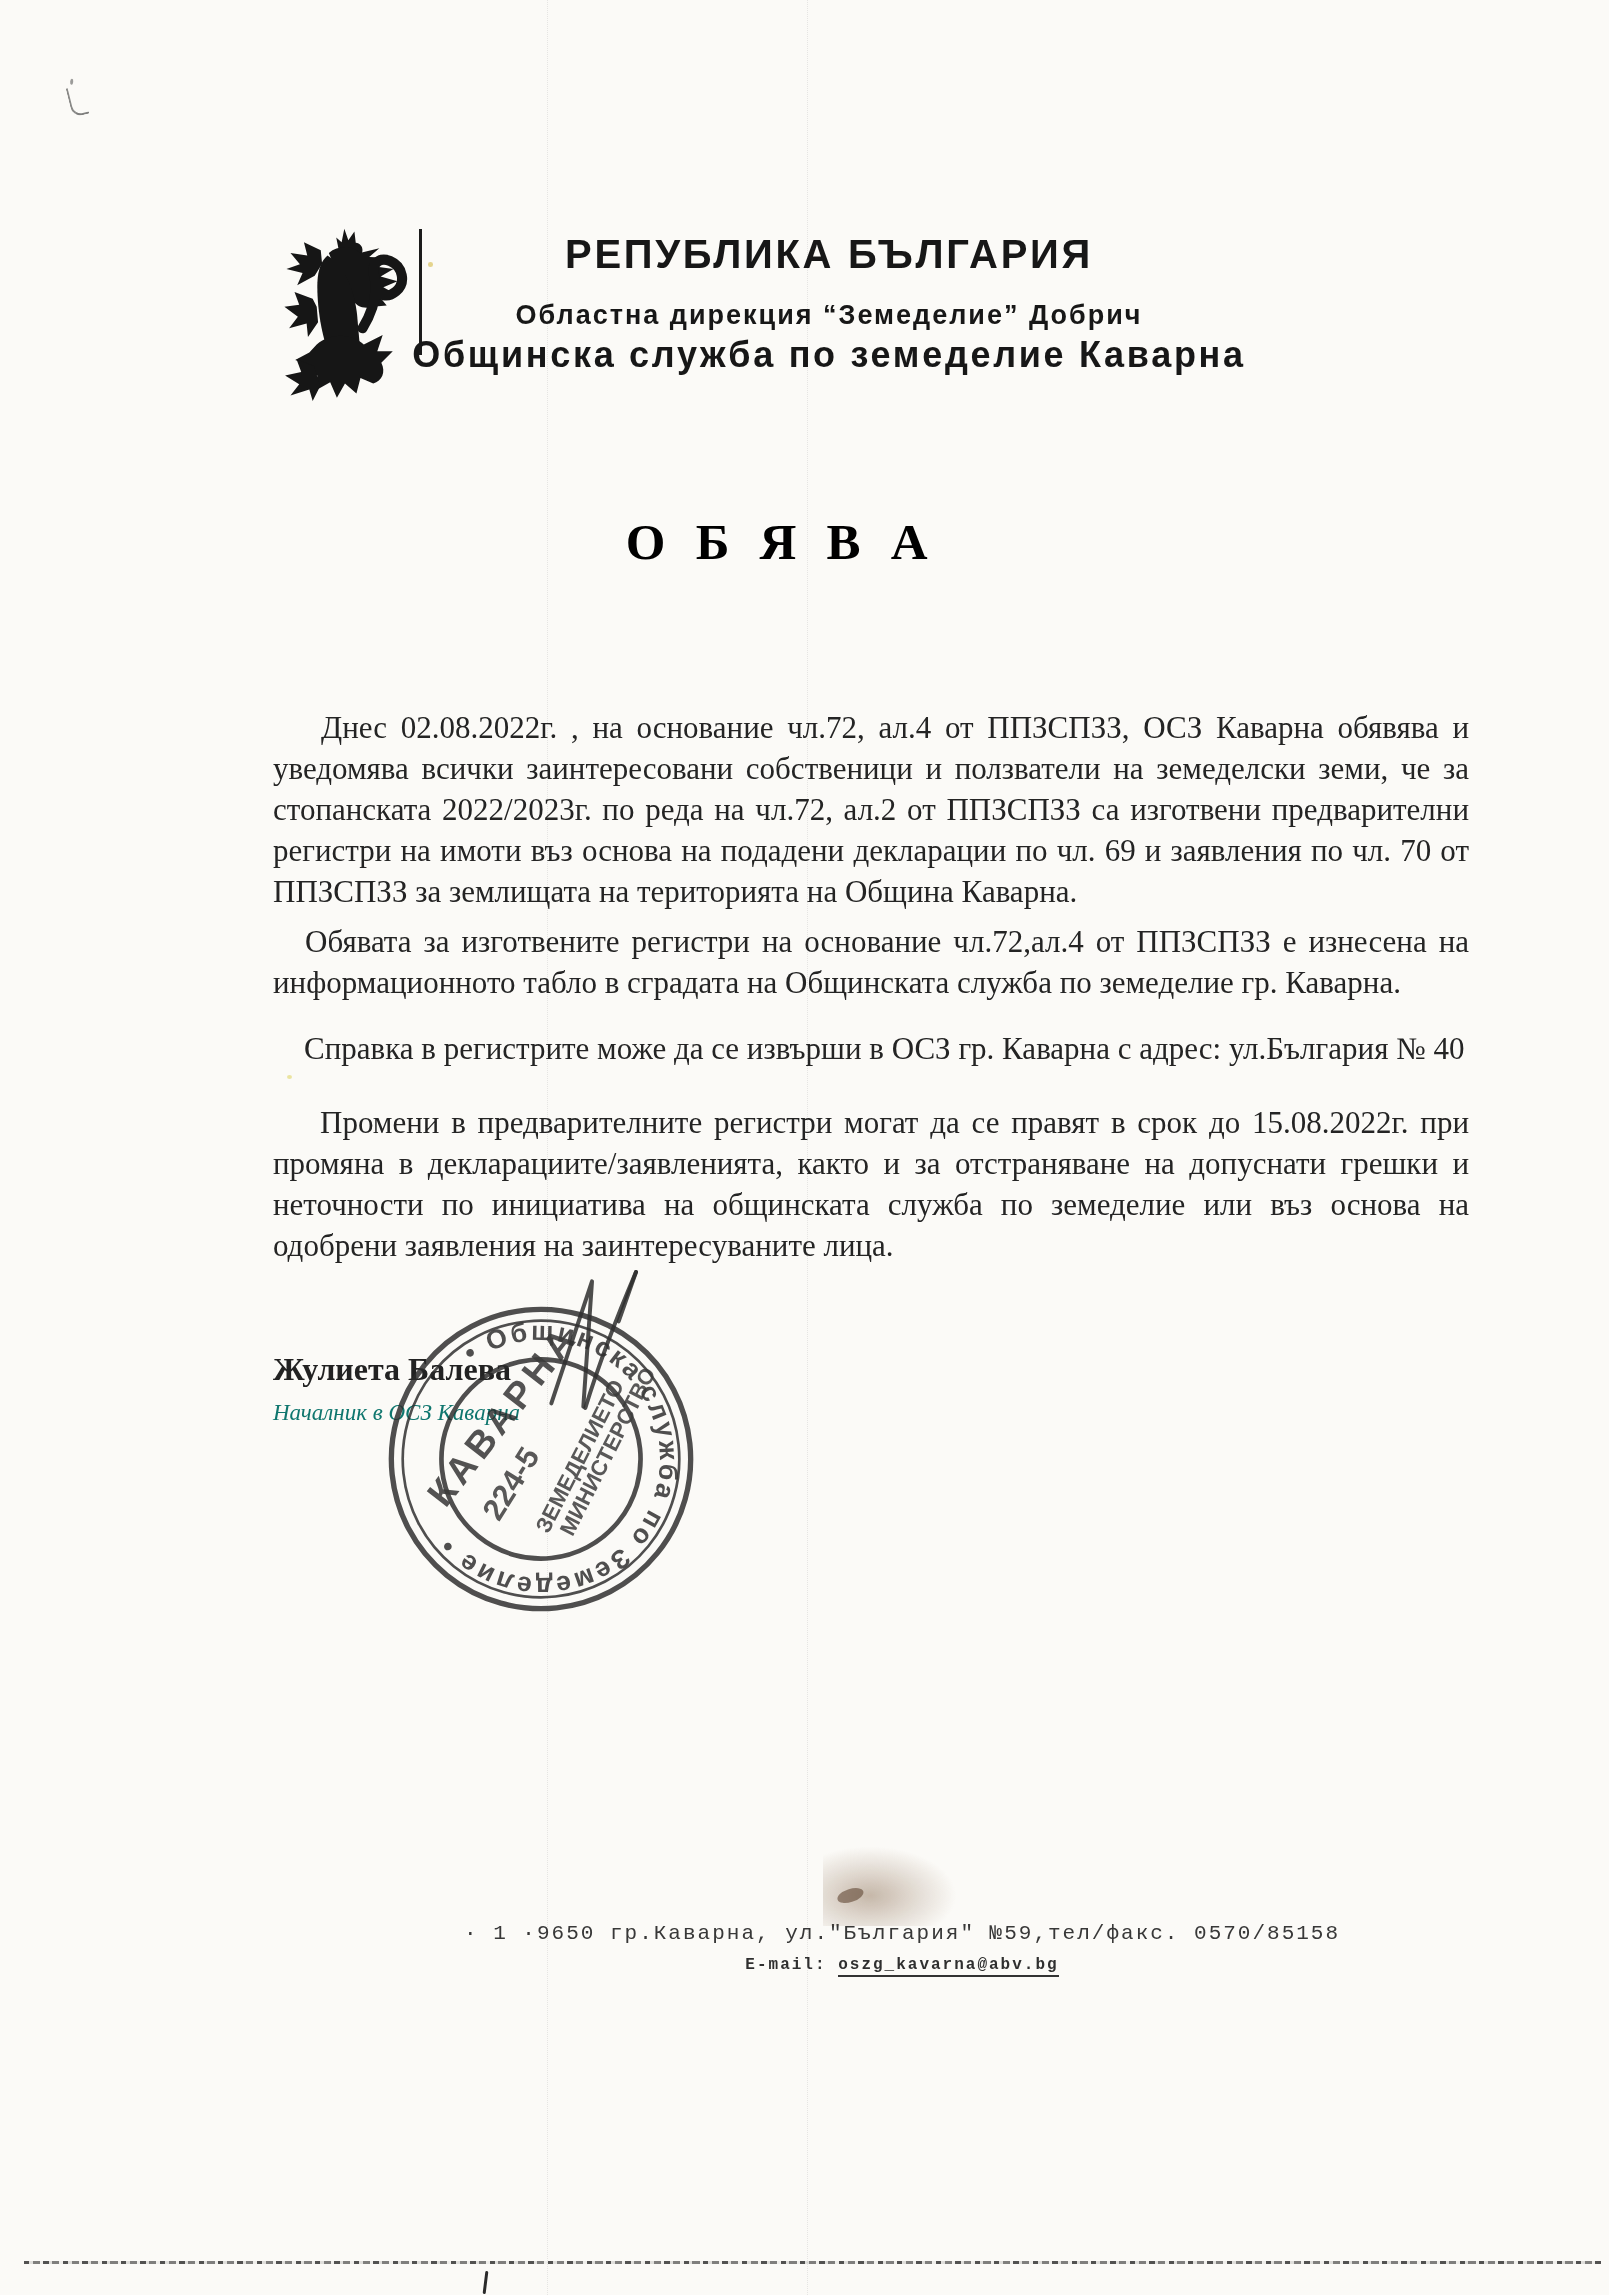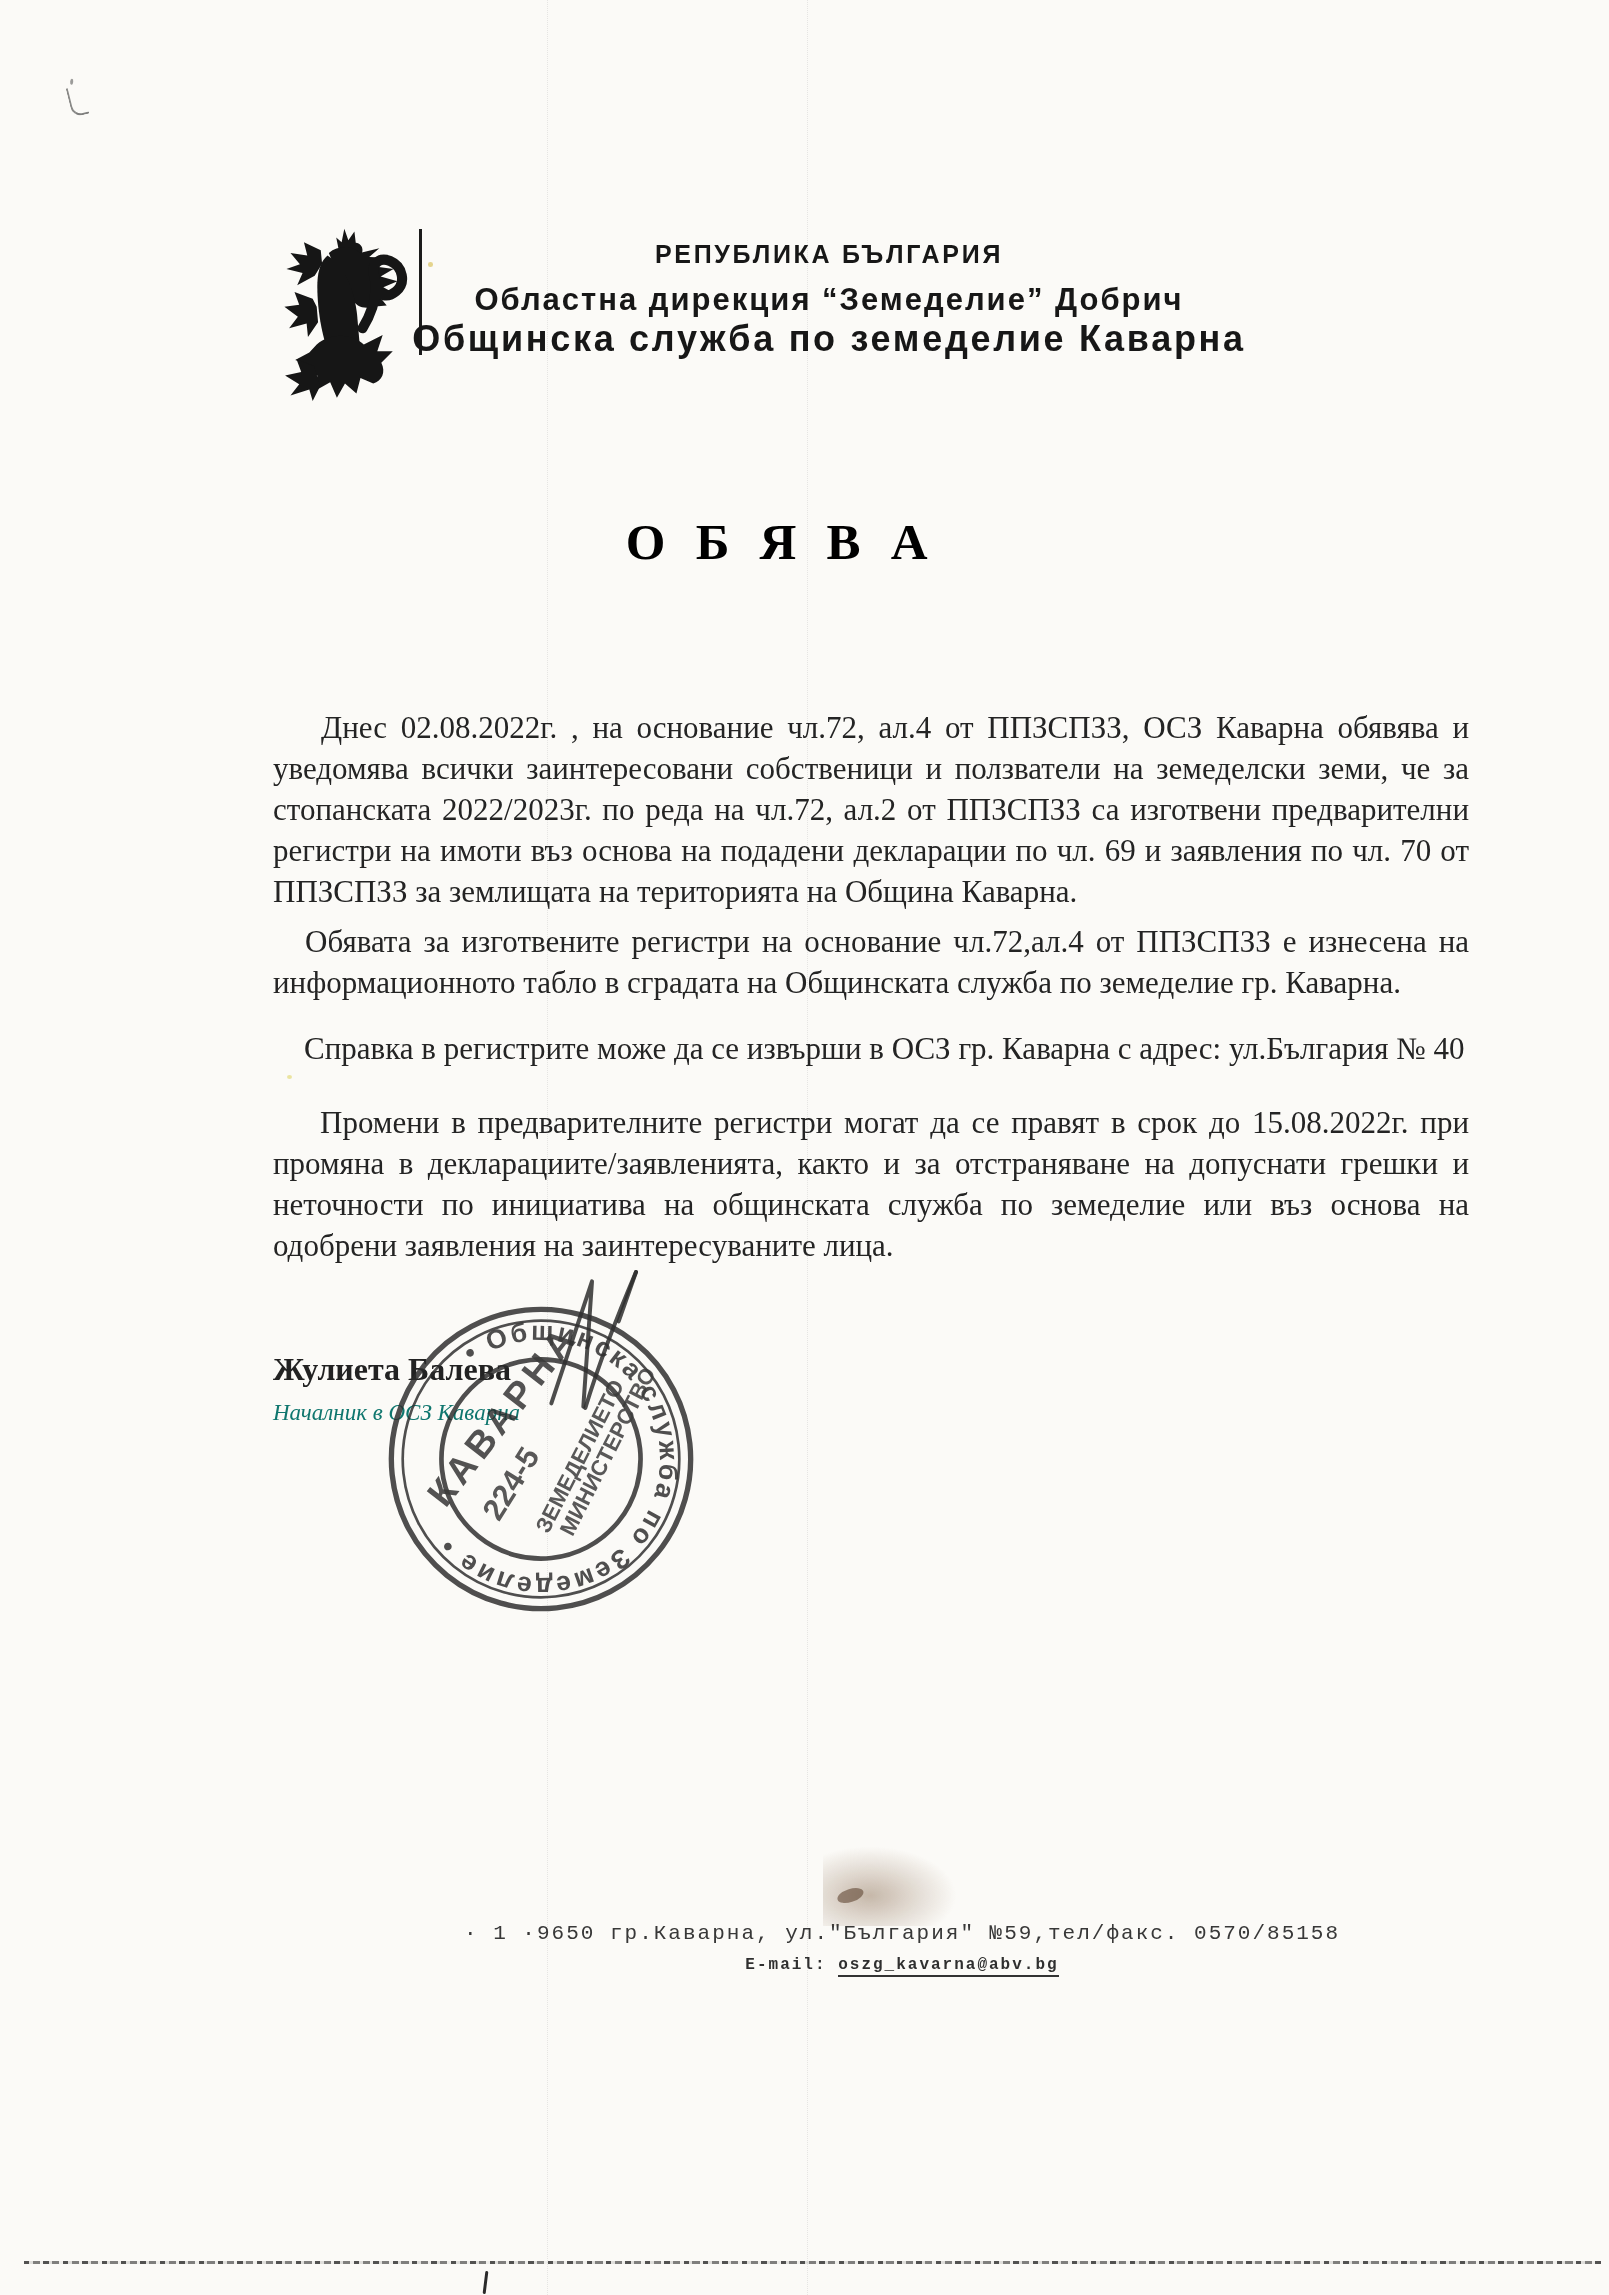--- a/index.html
+++ b/index.html
@@ -16,23 +16,23 @@
   .fold-1{left:547px;}
   .fold-2{left:807px;}
 
   
   .emblem{position:absolute;left:283px;top:226px;width:128px;height:175px;}
   .lh-divider{position:absolute;left:419px;top:229px;width:3.3px;height:126px;background:#1b1b1b;}
   .lh-text{
     position:absolute;left:408px;top:235px;width:842px;
     text-align:center;font-family:"Liberation Sans", sans-serif;font-weight:bold;color:#171717;
   }
-  .lh-country{font-size:25px;letter-spacing:2.7px;line-height:39px;}
+  .lh-country{font-size:40px;letter-spacing:2.7px;line-height:39px;}
   .lh-ministry{font-size:29px;letter-spacing:2px;line-height:33px;margin-top:10.7px;}
-  .lh-directorate{font-size:31px;letter-spacing:2px;line-height:35px;margin-top:8px;}
+  .lh-directorate{font-size:27px;letter-spacing:2px;line-height:35px;margin-top:24px;}
   .lh-office{font-size:36px;letter-spacing:2.7px;line-height:33px;margin-top:5.3px;}
 
   .doc-title{
     position:absolute;left:273px;top:513px;width:1016px;
     text-align:center;
     font-size:51px;font-weight:bold;letter-spacing:8.7px;color:#000000;
   }
 
   .body-col{
     position:absolute;left:273px;top:707px;width:1196px;

